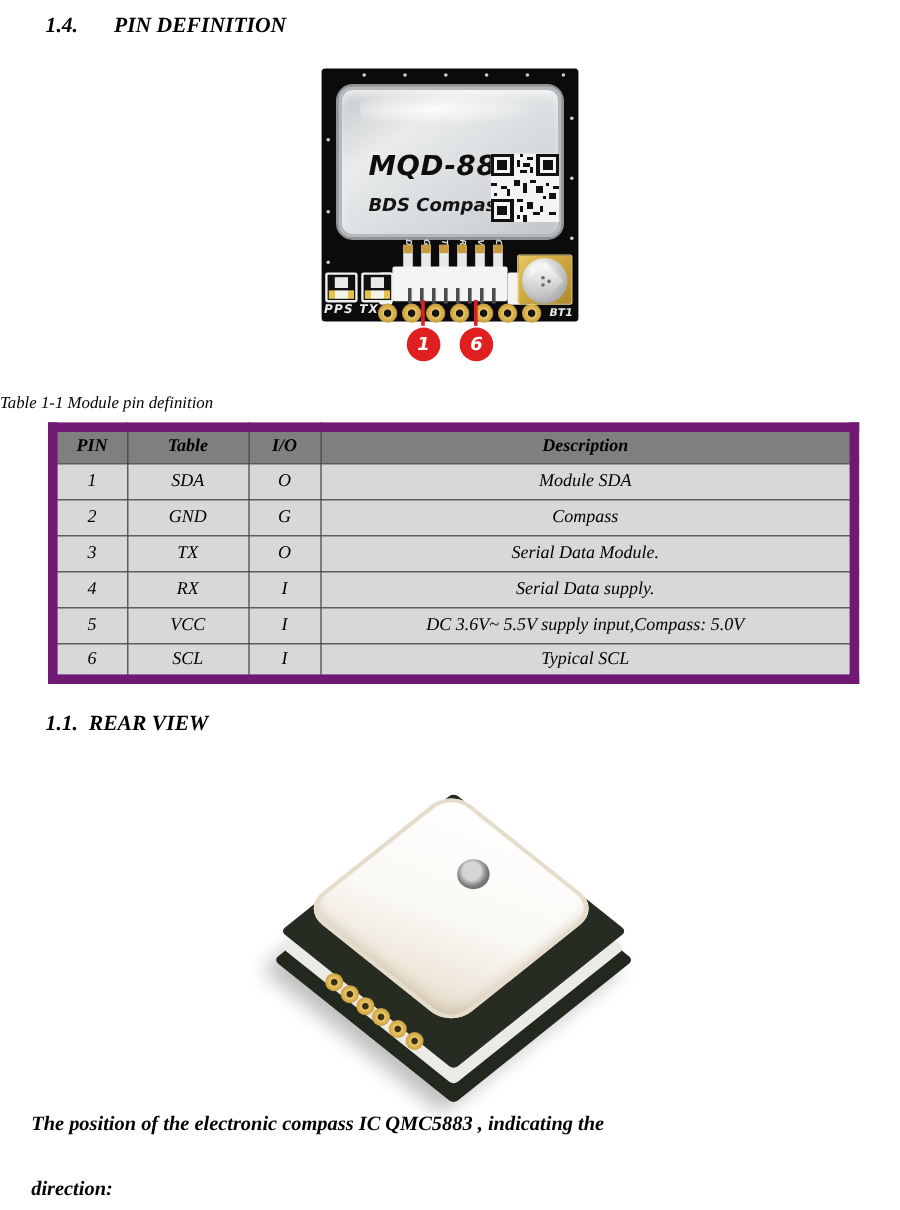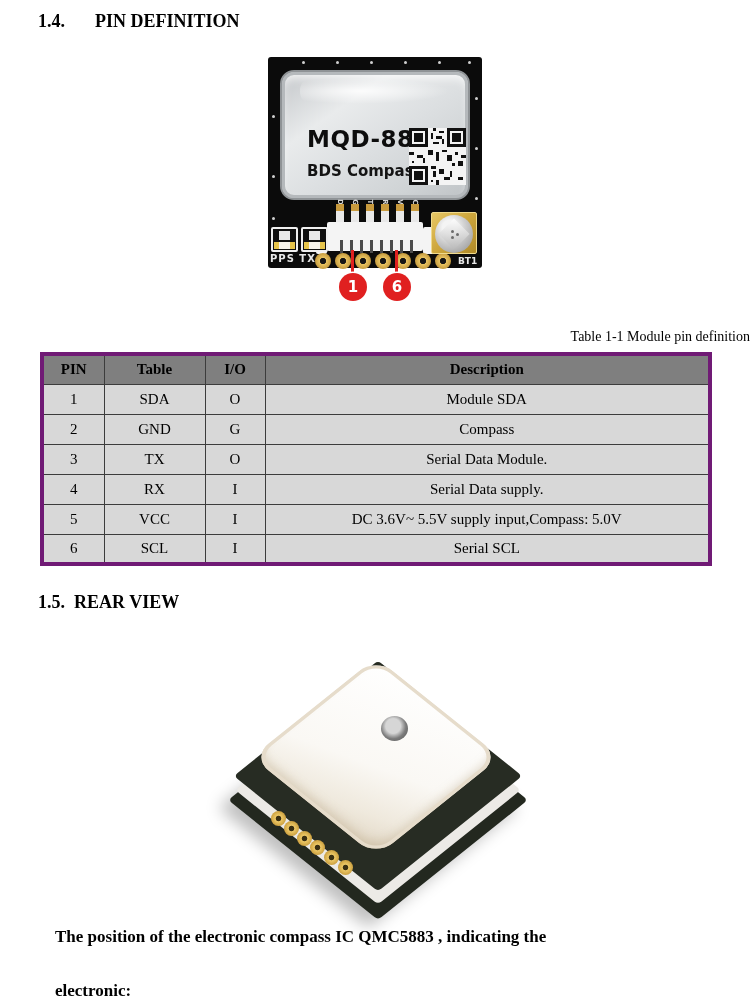--- a/index.html
+++ b/index.html
@@ -1,17 +1,17 @@
 <!DOCTYPE html>
 <html><head>
 <meta charset="utf-8">
 <style>
   * { box-sizing: border-box; }
   body { margin:0; background:#ffffff; font-family:"Liberation Serif", serif; }
-  #page { position:relative; width:750px; height:1008px; background:#ffffff; overflow:hidden; }
+  #page { position:relative; width:750px; height:1008px; background:#ffffff; overflow:hidden;font-style:italic; }
 
   .h-section { position:absolute; left:38px; font-weight:bold; font-size:18px; color:#000; white-space:nowrap; }
   .h-num14 { margin-right:30px; }
   .h-num15 { margin-right:9px; }
 
   
   #fig-front { position:absolute; left:268px; top:57px; width:214px; height:243px; }
   .pcb { position:absolute; left:0; top:0; width:214px; height:211px; background:#0b0b0b; border-radius:3px; }
   .silk-dot { position:absolute; width:3px; height:3px; background:#cfcfcf; border-radius:50%; }
   .antenna { position:absolute; left:12px; top:13px; width:190px; height:130px; border-radius:14px;
@@ -52,48 +52,48 @@
   .bt-dot { position:absolute; width:3px; height:3px; border-radius:50%; background:#6b6b6b; }
   .bt-label { position:absolute; left:190px; top:199px; font-family:"DejaVu Sans",sans-serif; font-weight:bold;
               font-size:9px; color:#e8e8e8; }
 
   .stem { position:absolute; width:3px; background:#e02020; }
   .marker { position:absolute; width:28px; height:28px; border-radius:50%; background:#e02020;
             color:#ffffff; font-family:"DejaVu Sans",sans-serif; font-weight:bold; font-size:15px;
             display:flex; align-items:center; justify-content:center; box-shadow:0 0 0 1.5px #fff; }
 
   
-  .caption { position:absolute; left:0; top:329px; width:750px; text-align:right; font-size:14px; color:#000; }
+  .caption { position:absolute; left:0; top:329px; width:750px; text-align:left; font-size:14px; color:#000; }
   table.pins { position:absolute; left:40px; top:352px; width:668px; border-collapse:collapse;
                font-size:15px; color:#000; table-layout:fixed; }
   table.pins th, table.pins td { border:1px solid #3c3c3c; height:30px; text-align:center; padding:0 4px; }
   table.pins th { background:#7f7f7f; font-weight:bold; }
   table.pins td { background:#d8d8d8; }
-  table.pins { border:4px solid #701a75;padding-left:44px; }
+  table.pins { border:8px solid #701a75;padding-left:44px; }
   .c-pin{width:62px;} .c-name{width:101px;} .c-io{width:60px;} .c-desc{width:445px;}
 
   
   #fig-rear { position:absolute; left:228px; top:648px; width:300px; height:280px; }
   .layer { position:absolute; transform-origin:center center; }
   .board-bottom { left:44px; top:46px; width:212px; height:212px; background:#23281f;
                   transform:scaleY(.8) rotate(45deg); border-radius:5px; box-shadow:0 14px 18px rgba(0,0,0,.25); }
   .spacer-white { left:49px; top:41px; width:202px; height:202px; background:#eceae6;
                   transform:scaleY(.8) rotate(45deg); border-radius:5px; }
   .board-mid { left:48px; top:26px; width:204px; height:204px; background:#272c23;
                transform:scaleY(.8) rotate(45deg); border-radius:5px; }
   .patch { left:60px; top:21px; width:176px; height:176px;
            background:linear-gradient(160deg,#ffffff 0%,#faf8f4 55%,#efe9dd 80%,#e0d5c2 100%);
            transform:scaleY(.8) rotate(45deg); border-radius:24px;
            box-shadow:inset 0 0 0 4px #e6dccb, inset -6px -8px 10px rgba(180,160,125,.35); }
   .patch-hole { position:absolute; left:153px; top:68px; width:27px; height:25px; border-radius:50%;
                 background:radial-gradient(circle at 45% 40%, #d6d6d6 0 35%, #7c7c7c 60%, #4f4f4f 100%); }
   .via { position:absolute; width:15px; height:15px; border-radius:50%;
          background:radial-gradient(circle at 50% 50%, #3a2f12 0 22%, #ecc765 30%, #c79b3b 75%, #7c5f1d 100%); }
 
-  .para { position:absolute; left:55px; font-weight:bold; font-size:17px; color:#000; white-space:nowrap; }
+  .para { position:absolute; left:26px; font-weight:bold; font-size:17px; color:#000; white-space:nowrap; }
 </style>
 </head>
 <body>
 
 <div id="page">
 
   <div class="h-section" style="top:11px;">
     <span class="h-num14">1.4.</span><span>PIN DEFINITION</span>
   </div>
 
@@ -266,39 +266,39 @@
       <tr>
         <td>5</td>
         <td>VCC</td>
         <td>I</td>
         <td>DC 3.6V~ 5.5V supply input,Compass: 5.0V</td>
       </tr>
       <tr>
         <td>6</td>
         <td>SCL</td>
         <td>I</td>
-        <td>Serial SCL</td>
+        <td>Typical SCL</td>
       </tr>
     </tbody>
   </table>
 
   <div class="h-section" style="top:592px;">
-    <span class="h-num15">1.5.</span><span>REAR VIEW</span>
+    <span class="h-num15">1.1.</span><span>REAR VIEW</span>
   </div>
 
   <div id="fig-rear">
     <div class="layer board-bottom"></div>
     <div class="layer spacer-white"></div>
     <div class="layer board-mid"></div>
     <div class="layer patch"></div>
     <div class="patch-hole"></div>
     <div class="via" style="left:43px;top:163px;"></div>
     <div class="via" style="left:56px;top:173px;"></div>
     <div class="via" style="left:69px;top:183px;"></div>
     <div class="via" style="left:82px;top:192px;"></div>
     <div class="via" style="left:96px;top:202px;"></div>
     <div class="via" style="left:110px;top:212px;"></div>
   </div>
 
   <div class="para" style="top:927px;">The position of the electronic compass IC QMC5883 , indicating the</div>
-  <div class="para" style="top:981px;">electronic:</div>
+  <div class="para" style="top:981px;">direction:</div>
 
 </div>
 
 </body></html>

